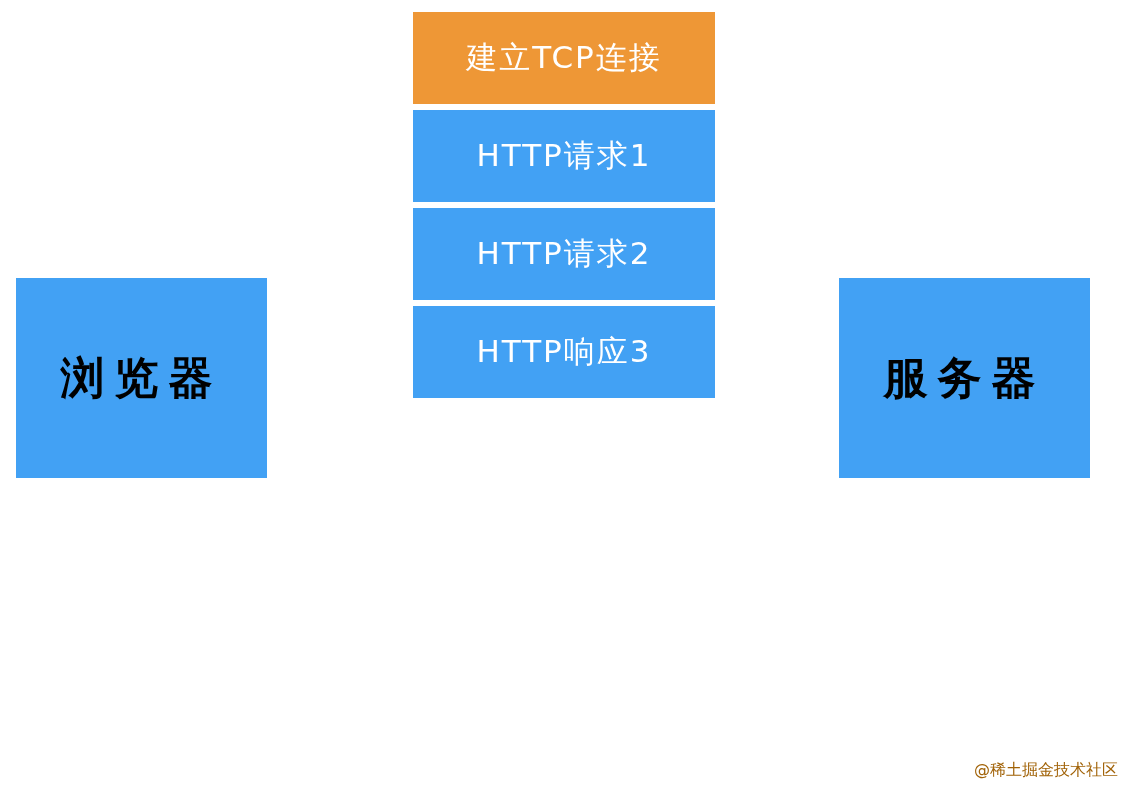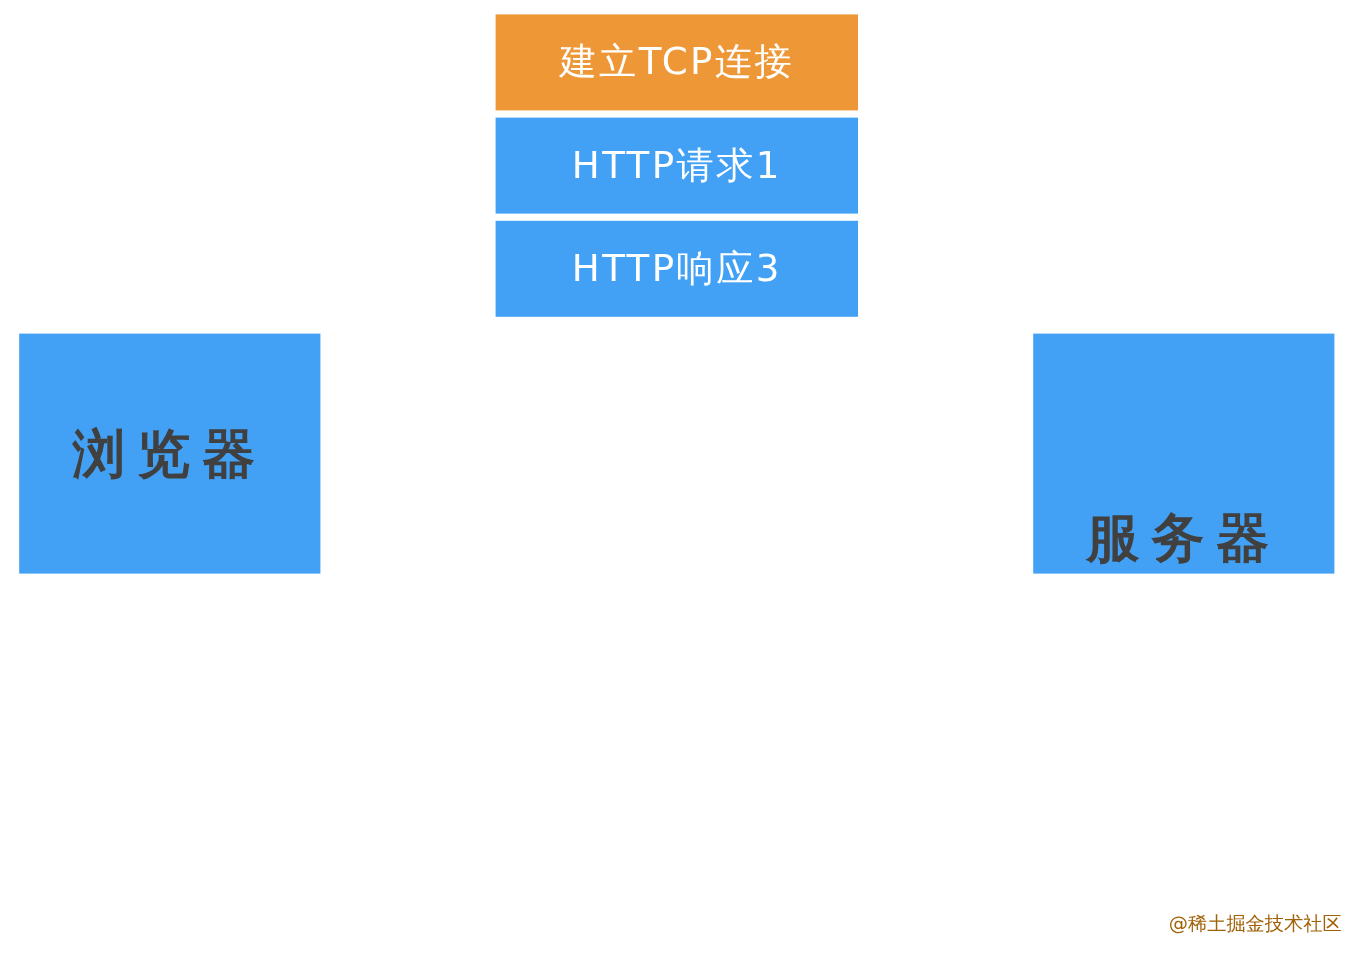--- a/index.html
+++ b/index.html
@@ -2,32 +2,32 @@
 <html><head>
 <meta charset="utf-8">
 <style>
   html, body { margin: 0; padding: 0; }
   body {
     width: 1140px; height: 804px; background: #ffffff; position: relative; overflow: hidden;
     font-family: "DejaVu Sans", sans-serif;
   }
   .side-box {
     position: absolute; top: 278px; width: 251px; height: 200px;
-    background: #42a1f4; color: #404040;
+    background: #42a1f4; color: #000000;
     display: flex; align-items: center; justify-content: center;
     font-size: 44px; font-weight: bold; letter-spacing: 10px;
   }
   #browser { left: 16px; }
-  #server { left: 861px; align-items: flex-end; }
+  #server { left: 839px; }
   .stack {
     position: absolute; left: 413px; top: 12px; width: 302px;
     display: flex; flex-direction: column; gap: 6px;
   }
   .step {
-    height: 80px; display: flex; align-items: center; justify-content: center;
+    height: 92px; display: flex; align-items: center; justify-content: center;
     color: #ffffff; font-size: 31px; letter-spacing: 2px;
   }
   .step.blue { background: #42a1f4; }
   .step.orange { background: #ee9736; }
   .watermark {
     position: absolute; right: 22px; top: 760px;
     font-size: 16px; color: #a16207;
   }
 </style>
 </head>
@@ -38,20 +38,23 @@
 </div>
 
 <div class="stack">
   <div class="step orange">
       <span>建立TCP连接</span>
     </div>
   <div class="step blue">
       <span>HTTP请求1</span>
     </div>
   <div class="step blue">
+      <span>HTTP请求2</span>
+    </div>
+  <div class="step blue">
       <span>HTTP响应3</span>
     </div>
 </div>
 
 <div id="server" class="side-box">
   <span>服务器</span>
 </div>
 
 <div class="watermark">@稀土掘金技术社区</div>
 

